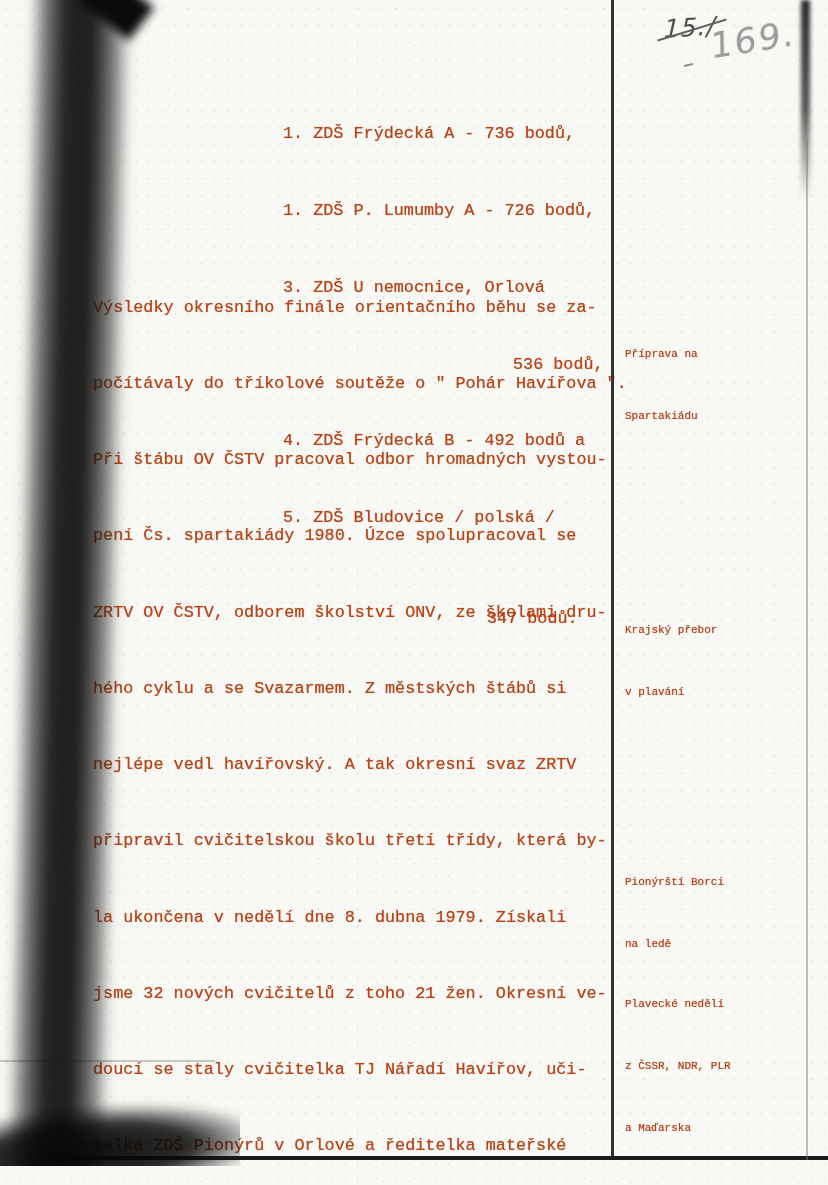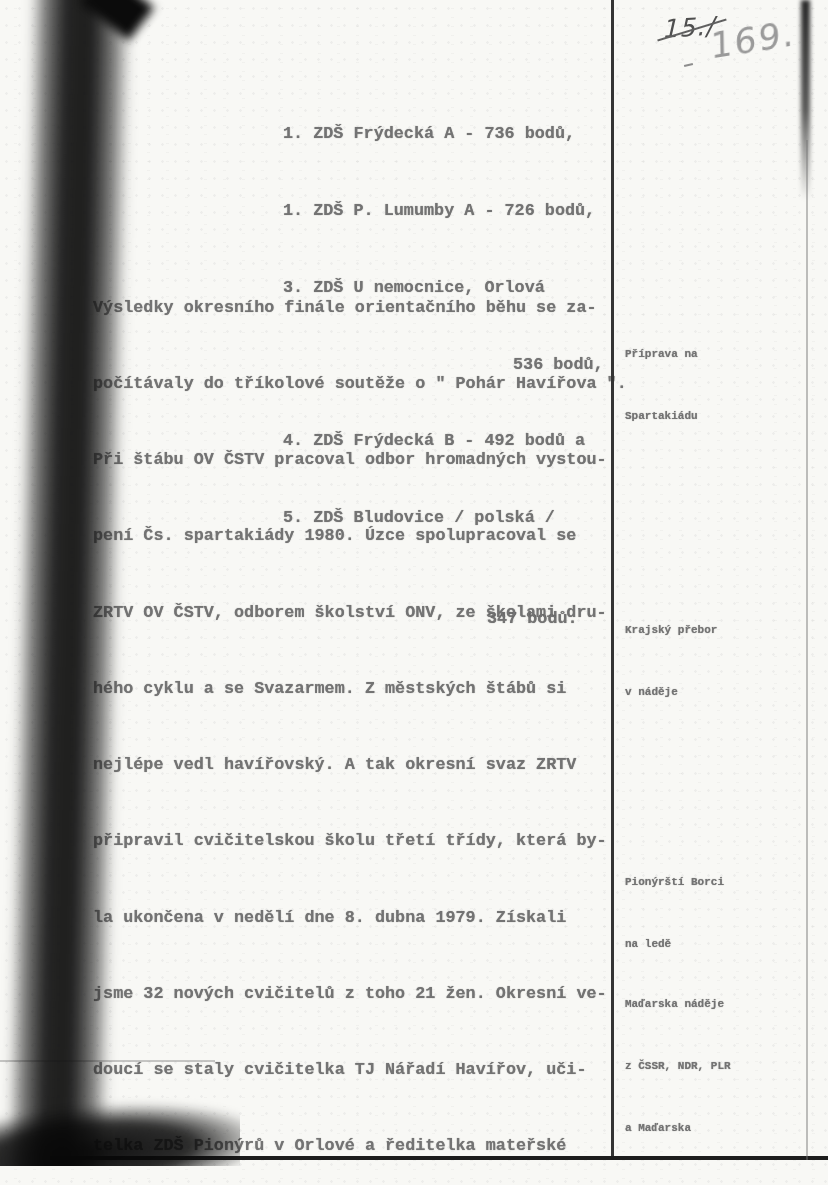--- a/index.html
+++ b/index.html
@@ -8,21 +8,21 @@
     background-color:#f8f8f5;
     background-image:
       radial-gradient(rgba(40,40,40,.05) 1px, transparent 1.3px),
       radial-gradient(rgba(40,40,40,.035) 1px, transparent 1.2px);
     background-size:13px 17px, 19px 9px;
     background-position:0 0, 6px 4px;
     font-family:"Liberation Mono","DejaVu Sans Mono",monospace;
   }
   .tw{
     font-family:"Liberation Mono","DejaVu Sans Mono",monospace;
-    font-weight:700;color:#737373;
+    font-weight:400;color:#c2410c;
     text-shadow:0 0 1px rgba(35,35,35,.5);
     white-space:pre;
   }
   .ranking{position:absolute;left:283px;top:70px;font-size:16.8px;line-height:25.6px;z-index:2;}
   .bodytext{position:absolute;left:93px;top:244px;font-size:16.8px;line-height:25.4px;z-index:2;}
   .margin-note{position:absolute;left:625px;font-size:11px;line-height:20.6px;z-index:2;}
   .ind1{padding-left:230px;}
   .ind2{padding-left:204px;margin-top:24px;}
 
   .v-rule{position:absolute;left:611px;top:0;width:2.5px;height:1158px;background:#343434;filter:blur(.4px);z-index:3;}
@@ -112,28 +112,28 @@
   
   
 </div>
 
 <div class="margin-note tw" style="top:303px">
   <div>Příprava na</div>
   <div>Spartakiádu</div>
 </div>
 <div class="margin-note tw" style="top:579px">
   <div>Krajský přebor</div>
-  <div>v náděje</div>
+  <div>v plavání</div>
 </div>
 <div class="margin-note tw" style="top:831px">
   <div>Pionýrští Borci</div>
   <div>na ledě</div>
 </div>
 <div class="margin-note tw" style="top:953px">
-  <div>Maďarska náděje</div>
+  <div>Plavecké nedělí</div>
   <div>z ČSSR, NDR, PLR</div>
   <div>a Maďarska</div>
 </div>
 
 <div class="v-rule"></div>
 <div class="bottom-rule"></div>
 <div class="right-edge-top"></div>
 <div class="right-edge-line"></div>
 
 <div class="binding">

